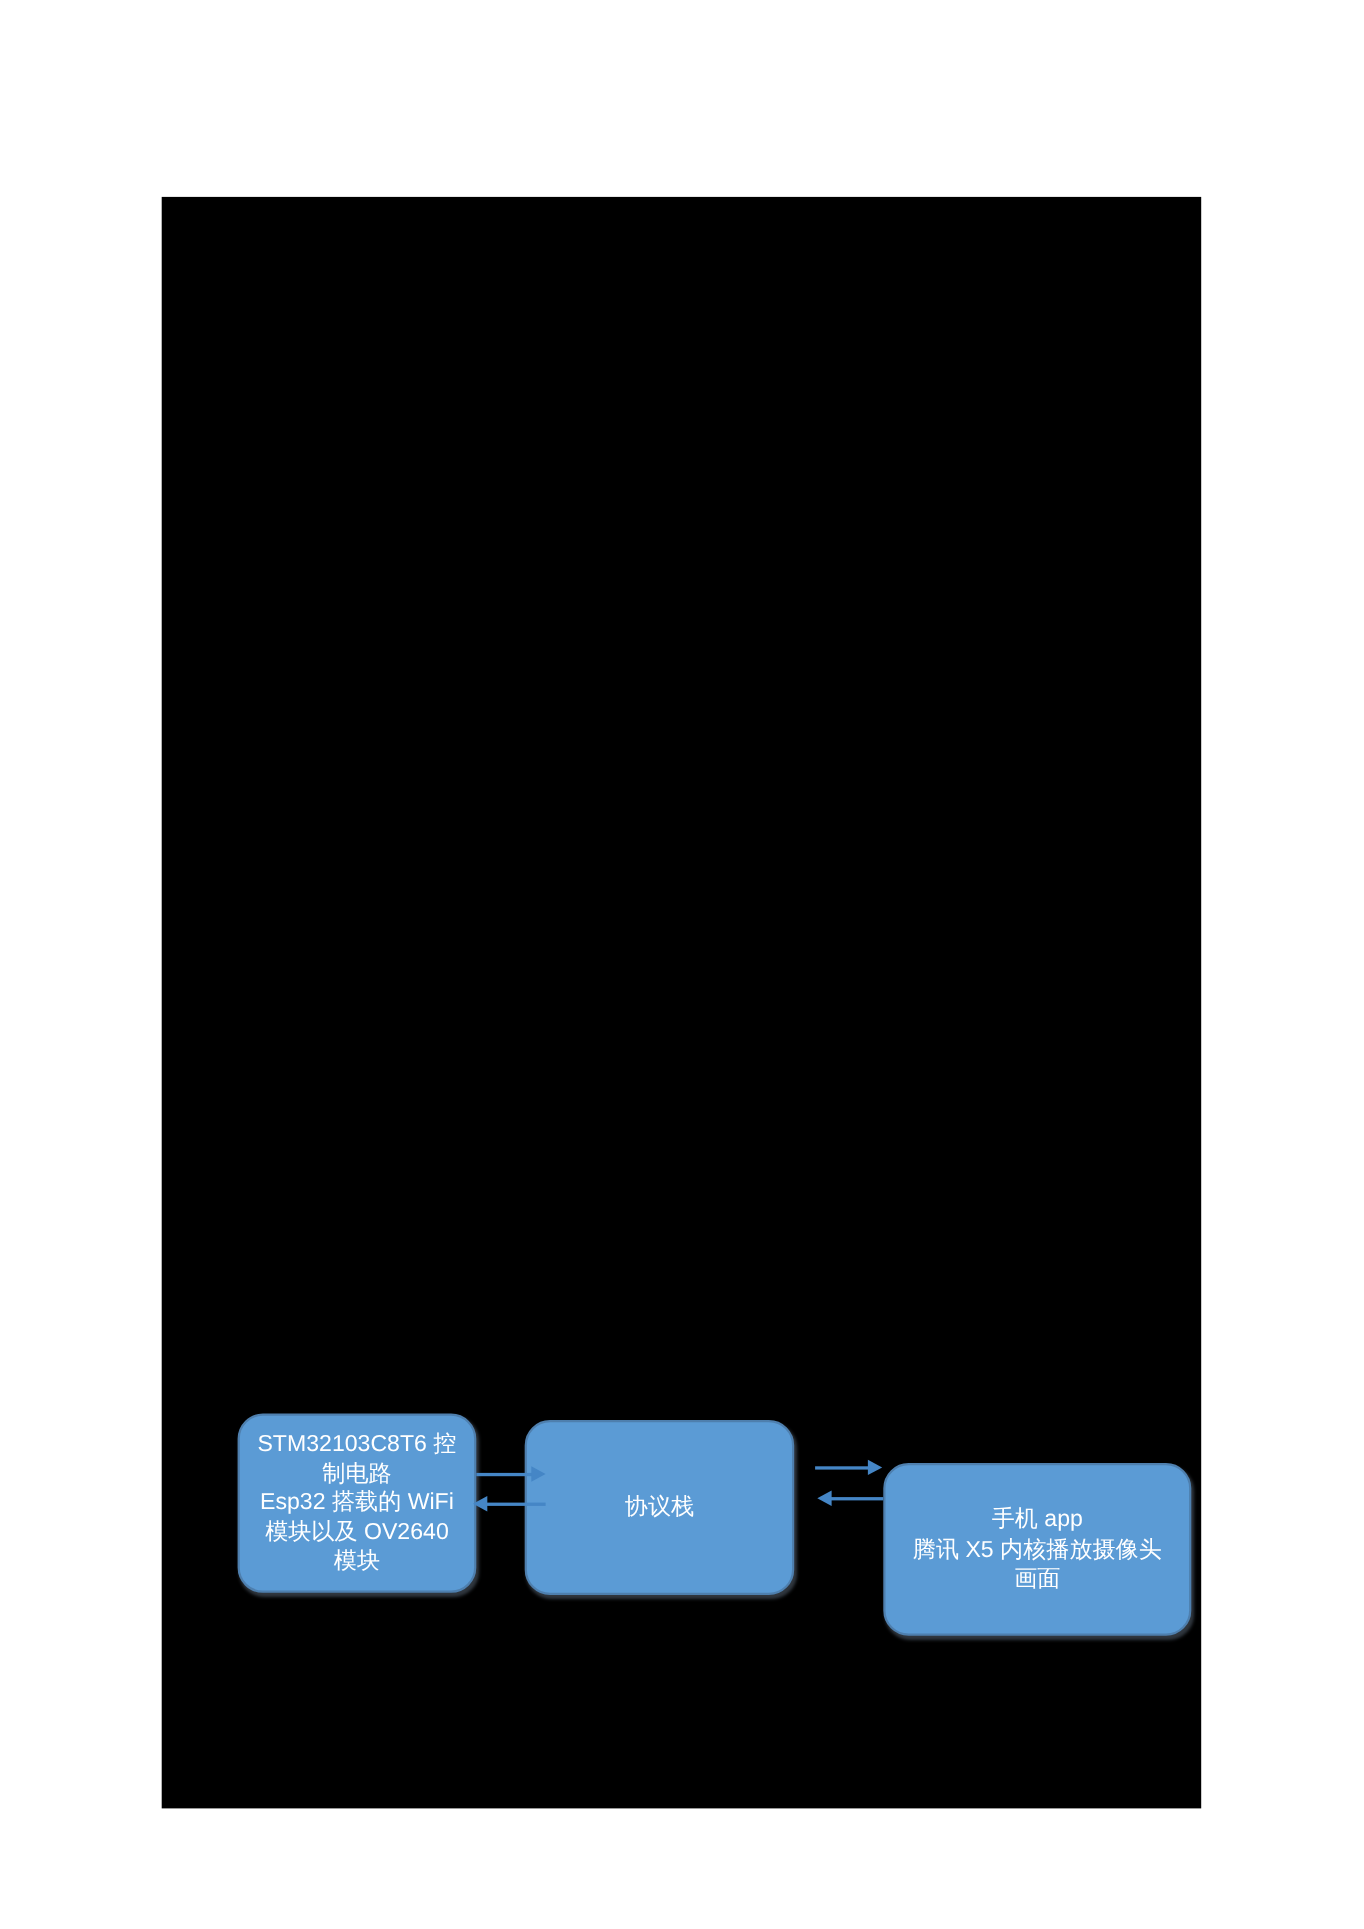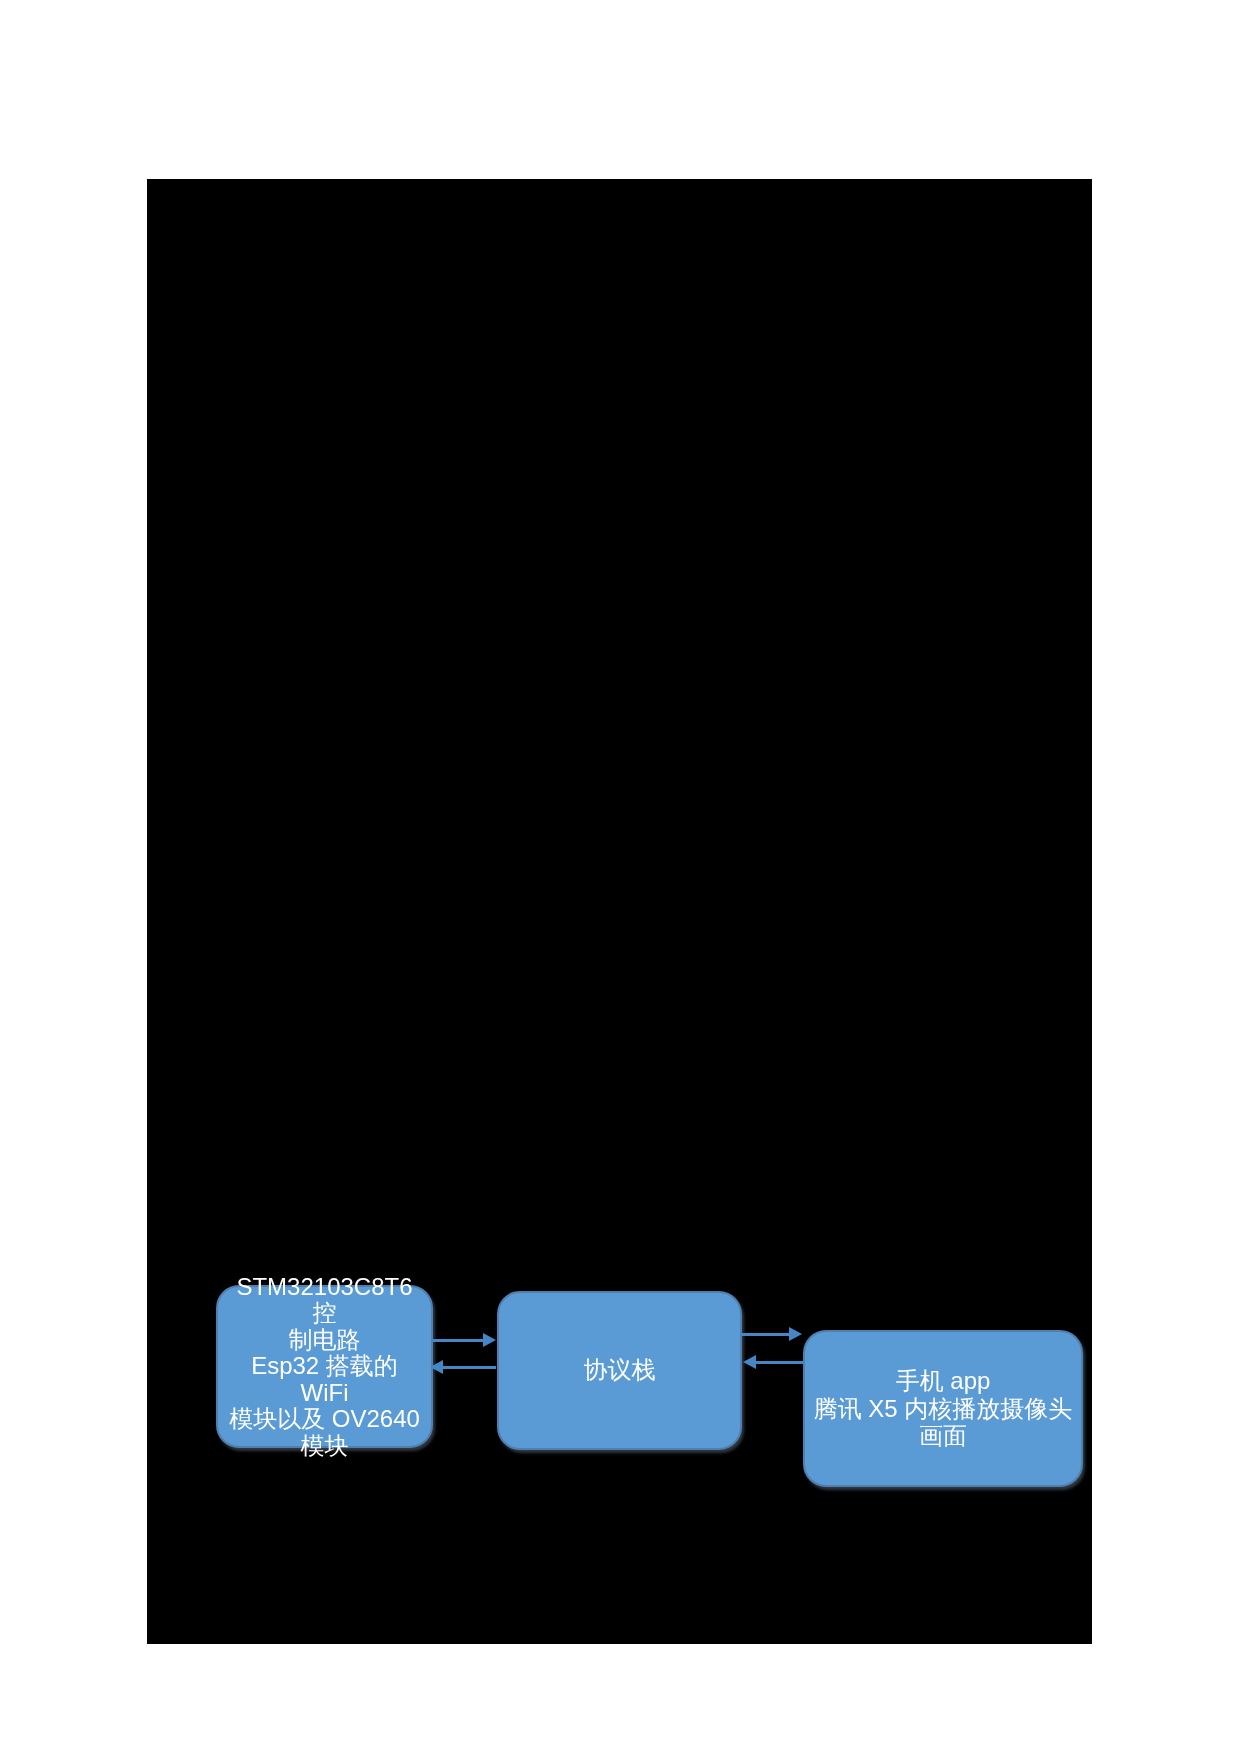--- a/index.html
+++ b/index.html
@@ -29,26 +29,26 @@
     background: #5b9bd5;
     border: 2px solid #4e7fae;
     border-radius: 23px;
     box-shadow: 2px 3px 3px rgba(125, 145, 165, 0.38);
     color: #ffffff;
     display: flex;
     flex-direction: column;
     align-items: center;
     justify-content: center;
     text-align: center;
-    font-size: 24px;
+    font-size: 21px;
     line-height: 26.5px;
     padding: 4px 6px;
   }
   #node-device { left: 69px;  top: 1106px; width: 217px; height: 163px; }
-  #node-stack  { left: 350px; top: 1112px; width: 245px; height: 159px; }
+  #node-stack  { left: 330px; top: 1112px; width: 245px; height: 159px; }
   #node-app    { left: 656px; top: 1151px; width: 280px; height: 157px; line-height: 27.5px; }
 
   .arrow { position: absolute; height: 14px; }
   .arrow .shaft {
     position: absolute;
     top: 6px;
     height: 3px;
     background: #4586c6;
   }
   .arrow .head {

